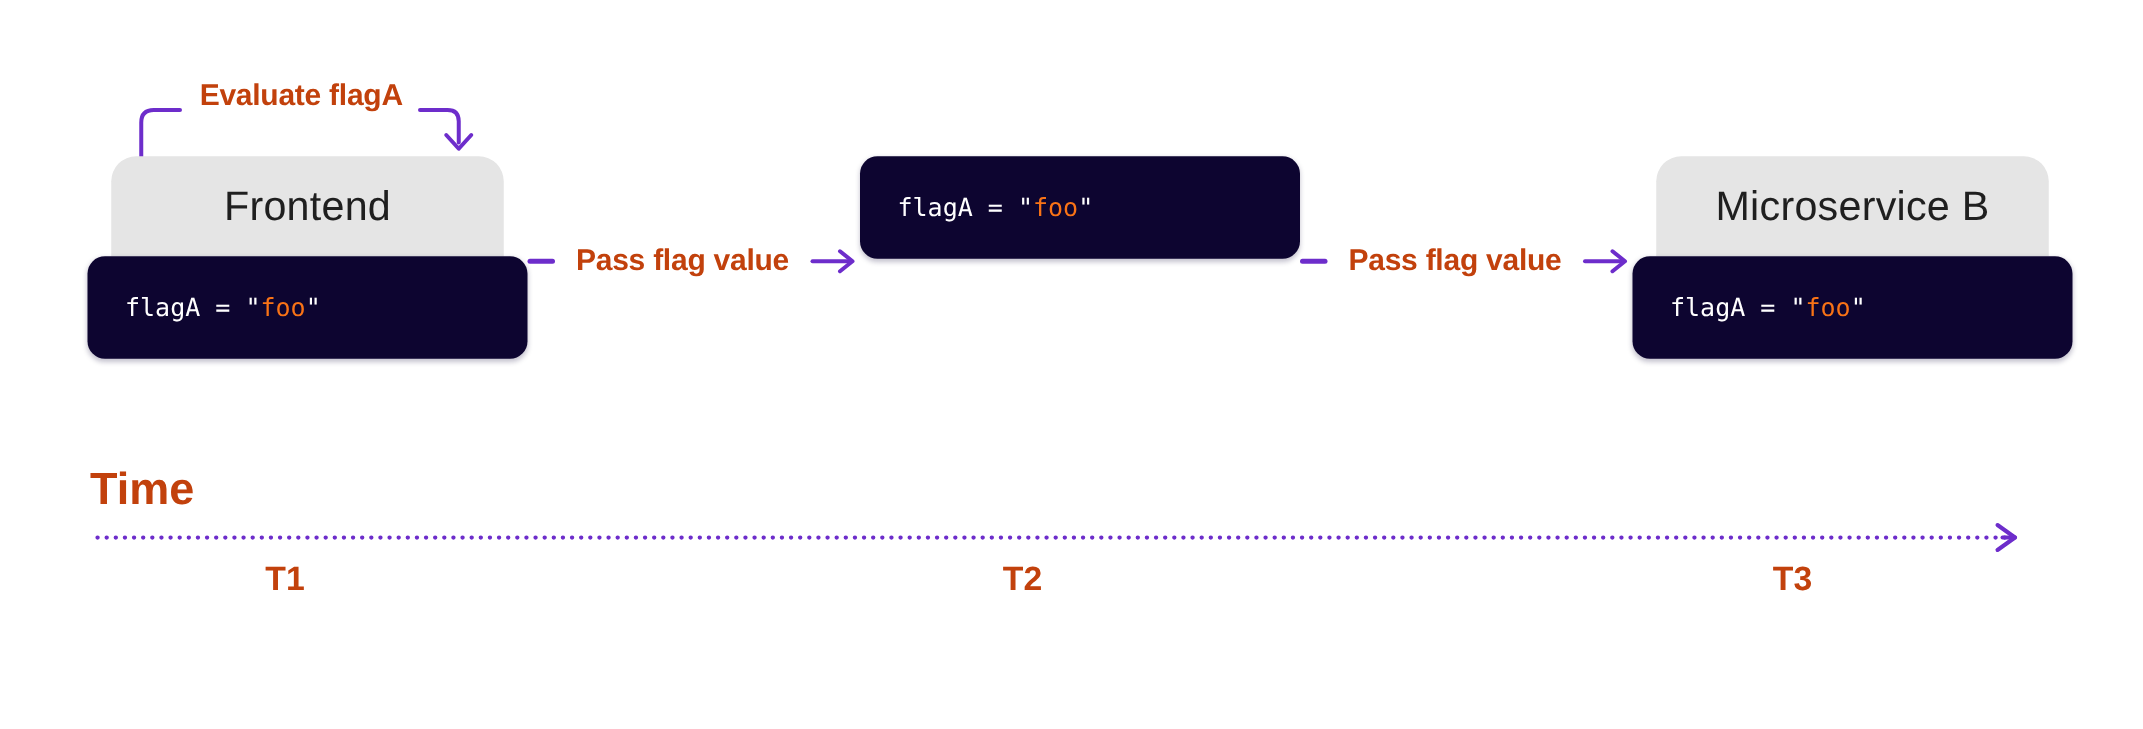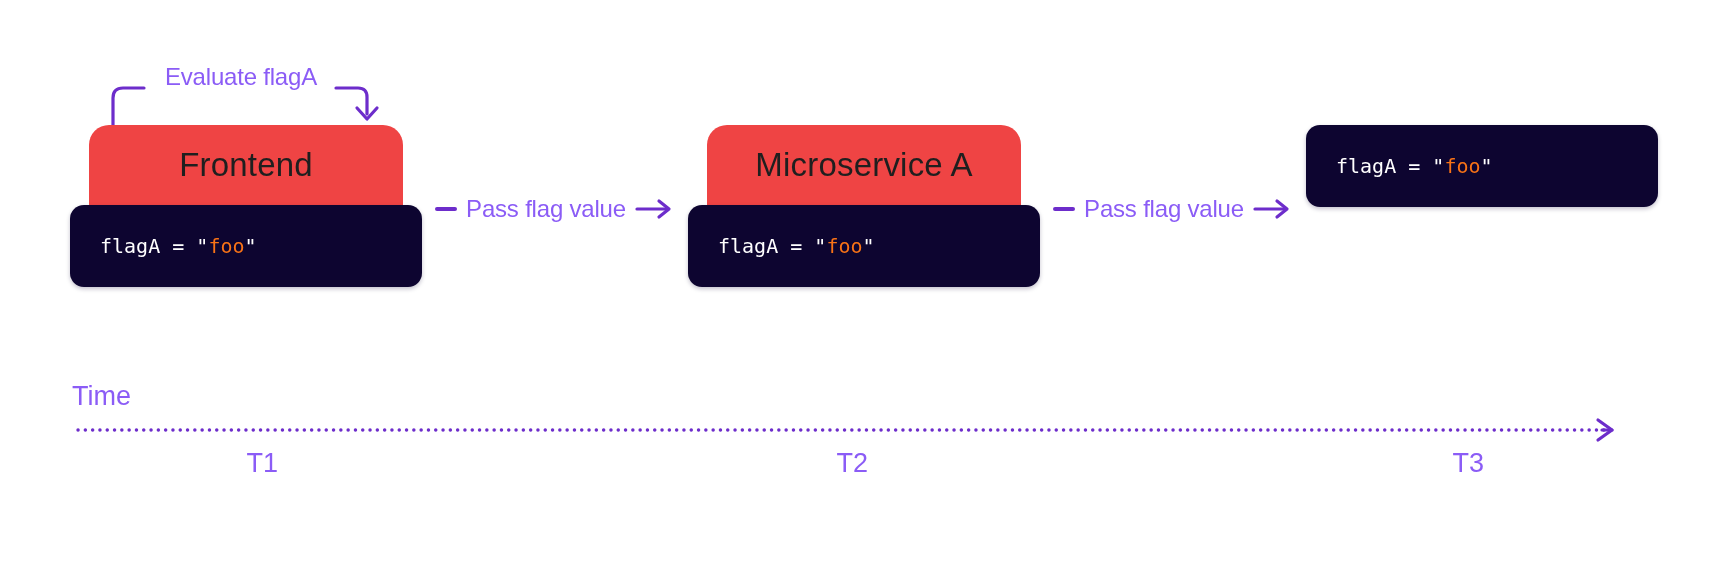--- a/index.html
+++ b/index.html
@@ -18,21 +18,21 @@
 
   
   .node {
     position: absolute;
     top: 125px;
     width: 352px;
   }
   .node-header {
     margin: 0 19px;
     height: 80px;
-    background: #ef4444;
+    background: #e5e5e5;
     border-radius: 20px 20px 0 0;
     display: flex;
     align-items: center;
     justify-content: center;
     font-size: 33px;
     color: #1f1f1f;
     letter-spacing: 0.2px;
   }
   .node-code {
     height: 82px;
@@ -49,22 +49,22 @@
     white-space: pre;
   }
   .node-code .str { color: #f97316; }
 
   .node-frontend { left: 70px; }
   .node-ms-a     { left: 688px; }
   .node-ms-b     { left: 1306px; }
 
   
   .purple-label {
-    color: #8b5cf6;
-    font-weight: normal;
+    color: #c2410c;
+    font-weight: bold;
     white-space: nowrap;
   }
   .annotation-label {
     position: absolute;
     left: 148px;
     top: 63px;
     width: 186px;
     text-align: center;
     font-size: 24px;
     letter-spacing: -0.2px;
@@ -74,54 +74,54 @@
     left: 95px;
     top: 64px;
   }
   .connector {
     position: absolute;
     top: 193px;
     width: 266px;
     height: 32px;
     display: flex;
     align-items: center;
-    justify-content: center;
+    justify-content: space-between;
     gap: 9px;
   }
   .connector-1 { left: 422px; }
   .connector-2 { left: 1040px; }
   .connector .dash {
     display: inline-block;
     width: 22px;
     height: 3.2px;
     border-radius: 2px;
     background: #6d2dcb;
   }
   .connector-label {
     font-size: 24px;
     letter-spacing: -0.2px;
   }
 
   
   .time-label {
     position: absolute;
     left: 72px;
-    top: 381px;
-    font-size: 27px;
+    top: 370px;
+    font-size: 36px;
   }
   .timeline-svg {
     position: absolute;
     left: 70px;
     top: 412px;
   }
   .tick {
     position: absolute;
     top: 448px;
     width: 100px;
-    text-align: right;
+    text-align: center;
     font-size: 27px;
   }
   .tick-1 { left: 178px; }
   .tick-2 { left: 768px; }
   .tick-3 { left: 1384px; }
 
   svg .stroke {
     stroke: #6d2dcb;
     stroke-width: 3.2;
     fill: none;
@@ -149,34 +149,34 @@
   <div class="connector connector-1">
     <span class="dash"></span>
     <span class="connector-label purple-label">Pass flag value</span>
     <svg width="40" height="24" viewBox="0 0 40 24">
       <path class="stroke" d="M 2 12 H 32"></path>
       <path class="stroke" d="M 24 4 L 34 12 L 24 20"></path>
     </svg>
   </div>
 
   <div class="node node-ms-a">
-    <div class="node-header">Microservice A</div>
     <div class="node-code"><span>flagA = "</span><span class="str">foo</span><span>"</span></div>
   </div>
 
   <div class="connector connector-2">
     <span class="dash"></span>
     <span class="connector-label purple-label">Pass flag value</span>
     <svg width="40" height="24" viewBox="0 0 40 24">
       <path class="stroke" d="M 2 12 H 32"></path>
       <path class="stroke" d="M 24 4 L 34 12 L 24 20"></path>
     </svg>
   </div>
 
   <div class="node node-ms-b">
+    <div class="node-header">Microservice B</div>
     <div class="node-code"><span>flagA = "</span><span class="str">foo</span><span>"</span></div>
   </div>
 
   <div class="time-label purple-label">Time</div>
 
   <svg class="timeline-svg" width="1565" height="36" viewBox="0 0 1565 36">
     <path d="M 8 18 H 1534" stroke="#6d2dcb" stroke-width="3.4" stroke-linecap="round" stroke-dasharray="0.1 7.2" fill="none"></path>
     <path class="stroke" d="M 1532 18 H 1542"></path>
     <path class="stroke" d="M 1528 8 L 1542 18 L 1528 28"></path>
   </svg>

